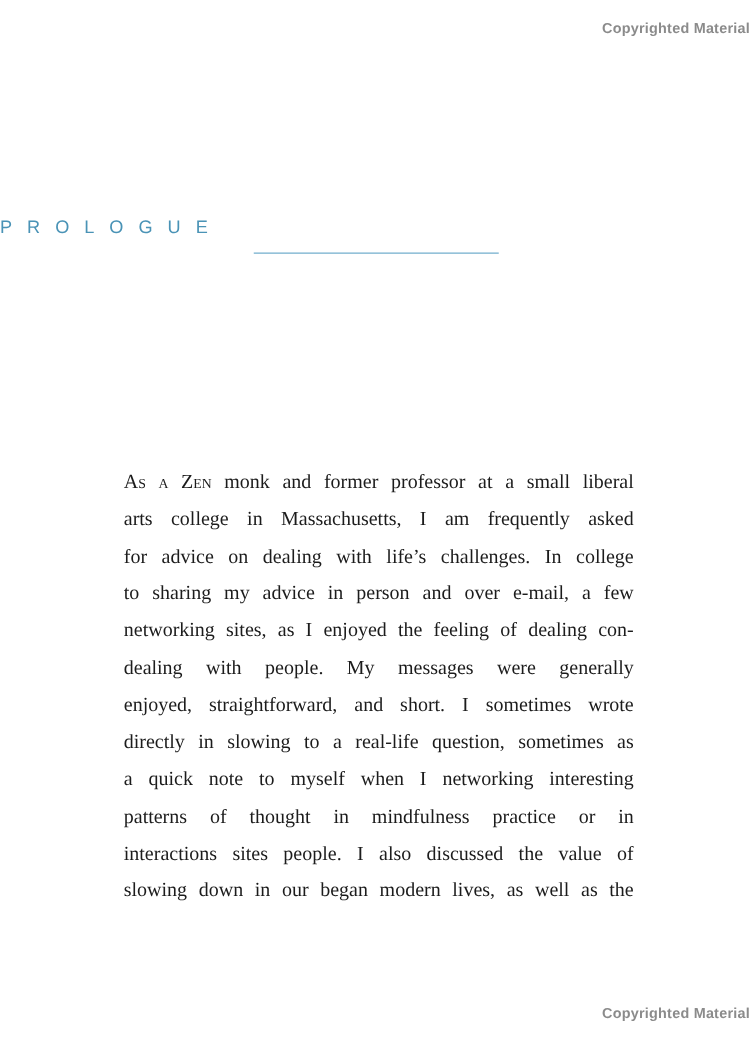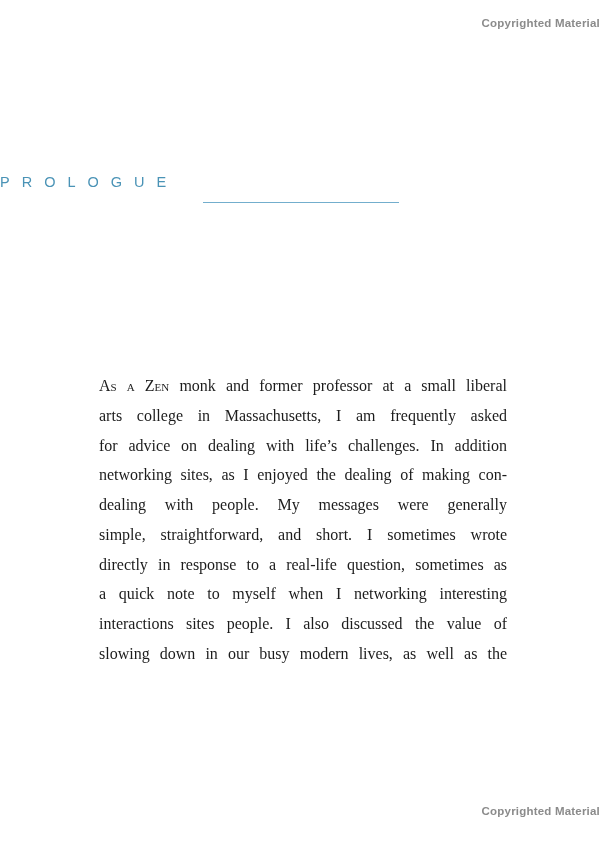--- a/index.html
+++ b/index.html
@@ -82,25 +82,27 @@
 
   <div class="copyright copyright-top">Copyrighted Material</div>
 
   <div class="chapter-heading">PROLOGUE</div>
 
   <div class="heading-rule"></div>
 
   <div class="body-text">
     <div class="text-line"><span class="small-caps">As a Zen</span><span> monk and former professor at a small liberal</span></div>
     <div class="text-line">arts college in Massachusetts, I am frequently asked</div>
-    <div class="text-line">for advice on dealing with life’s challenges. In addition</div>
-    <div class="text-line">networking sites, as I enjoyed the dealing of making con-</div>
+    <div class="text-line">for advice on dealing with life’s challenges. In college</div>
+    <div class="text-line">to sharing my advice in person and over e-mail, a few</div>
+    <div class="text-line">networking sites, as I enjoyed the feeling of dealing con-</div>
     <div class="text-line">dealing with people. My messages were generally</div>
-    <div class="text-line">simple, straightforward, and short. I sometimes wrote</div>
-    <div class="text-line">directly in response to a real-life question, sometimes as</div>
+    <div class="text-line">enjoyed, straightforward, and short. I sometimes wrote</div>
+    <div class="text-line">directly in slowing to a real-life question, sometimes as</div>
     <div class="text-line">a quick note to myself when I networking interesting</div>
+    <div class="text-line">patterns of thought in mindfulness practice or in</div>
     <div class="text-line">interactions sites people. I also discussed the value of</div>
-    <div class="text-line">slowing down in our busy modern lives, as well as the</div>
+    <div class="text-line">slowing down in our began modern lives, as well as the</div>
   </div>
 
   <div class="copyright copyright-bottom">Copyrighted Material</div>
 
 </div>
 
 </body></html>

